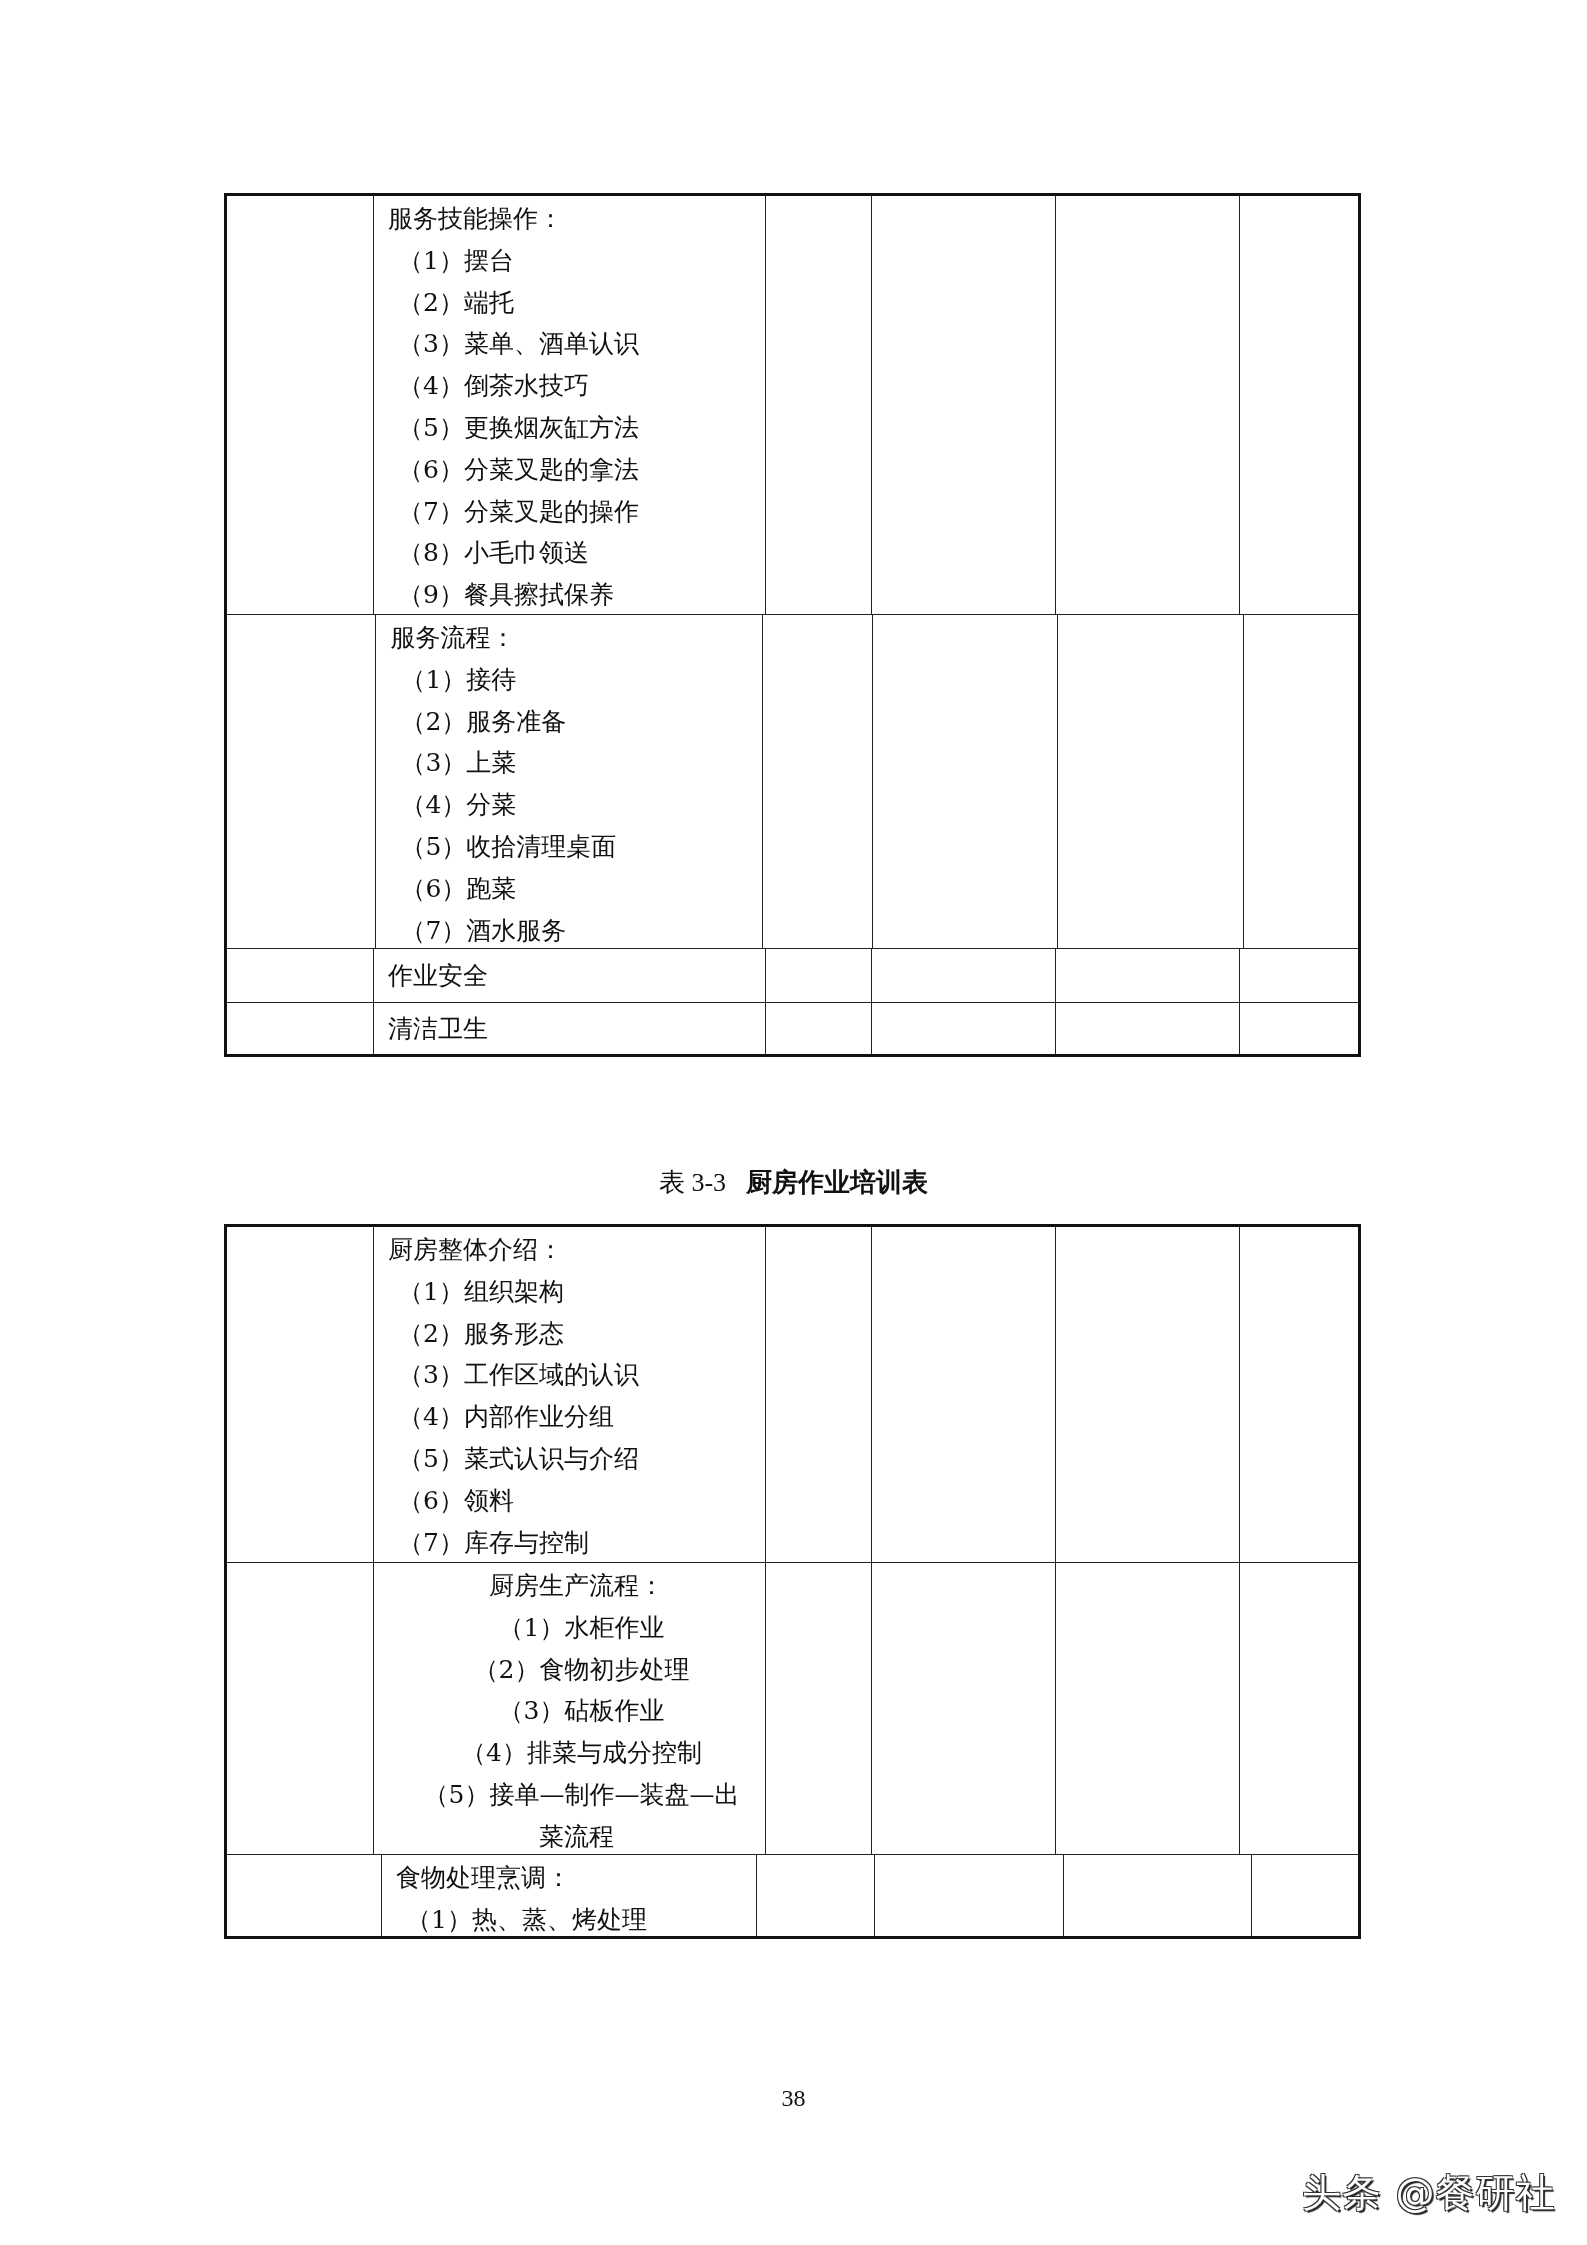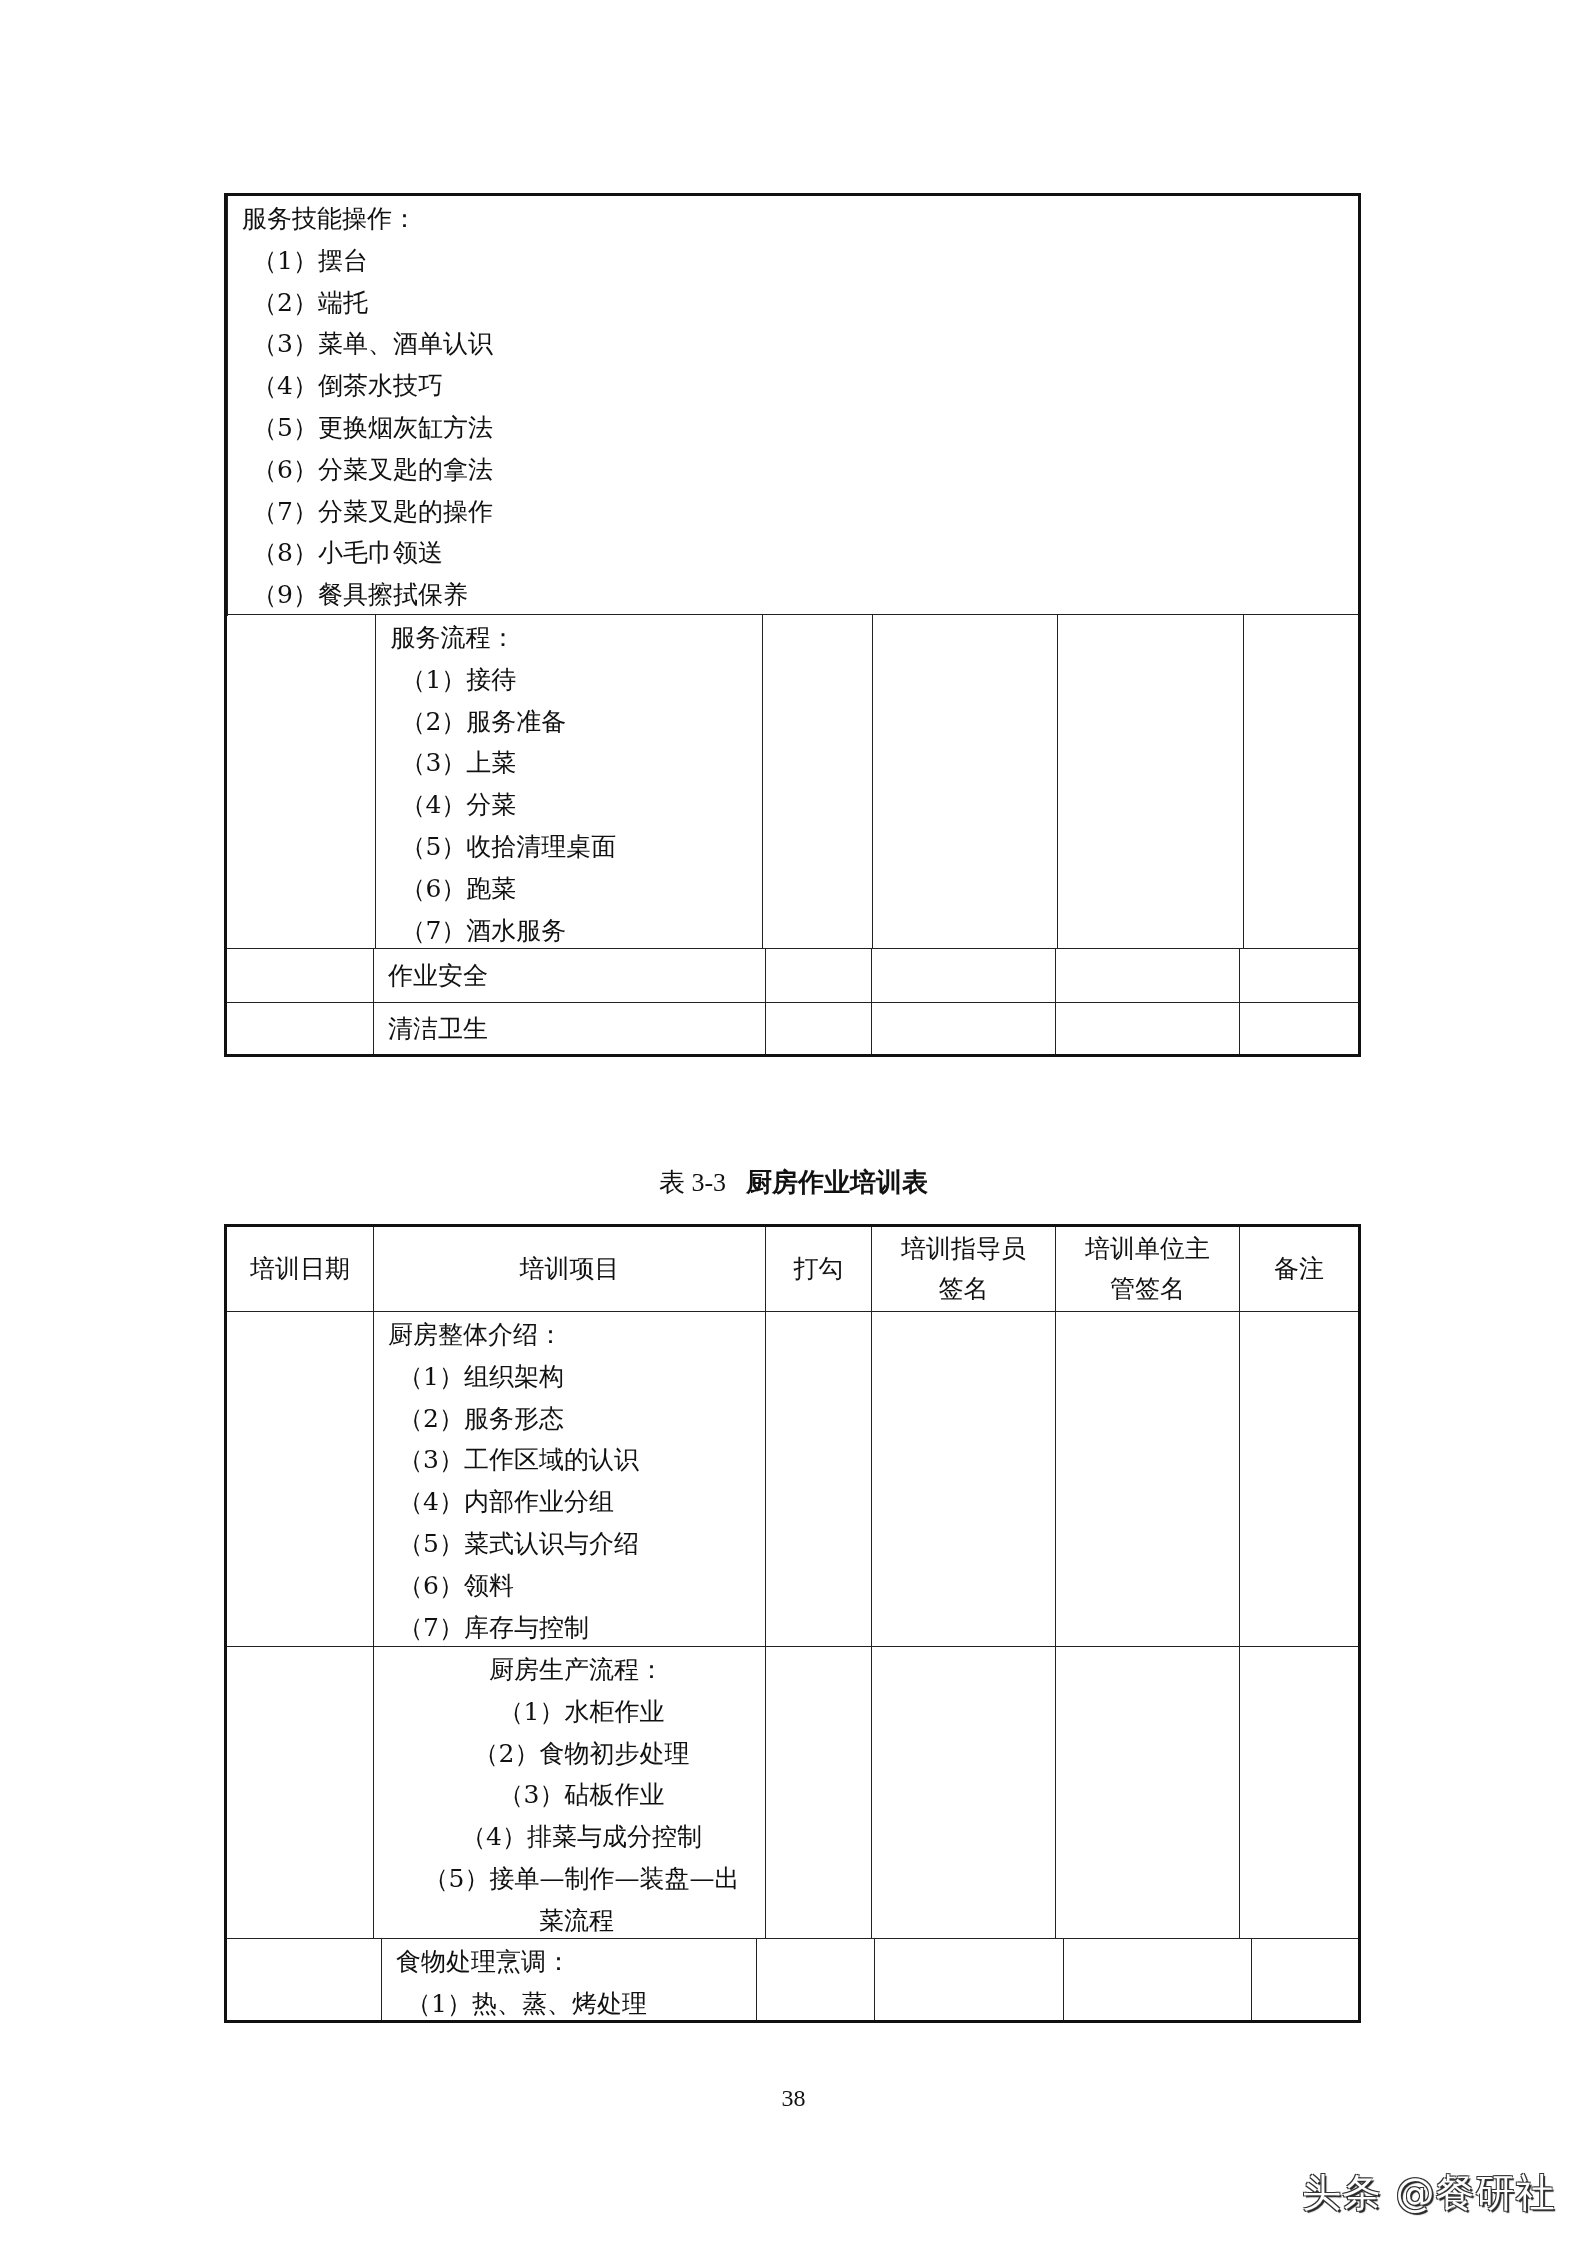--- a/index.html
+++ b/index.html
@@ -25,21 +25,21 @@
             font-size: 24px; font-family: "Liberation Serif", serif; }
   .watermark { position: absolute; left: 1302px; top: 2166px; font-size: 39px; color: #fff;
                font-family: "DejaVu Sans", "Liberation Sans", sans-serif;
                text-shadow: -1px -1px 0 #333, 1px -1px 0 #333, -1px 1px 0 #333, 2px 2px 1px #222; letter-spacing: 1px; }
 </style>
 </head>
 <body>
 
 <div class="tbl" style="top:193px;">
 
-  <div class="row" style="height:418px;flex-direction:column;">
+  <div class="row" style="height:418px;">
     <div class="cell c1"></div>
     <div class="cell c2">
       <div class="content">
         <span class="head">服务技能操作：</span>
         <span class="sub">（1）摆台</span>
         <span class="sub">（2）端托</span>
         <span class="sub">（3）菜单、酒单认识</span>
         <span class="sub">（4）倒茶水技巧</span>
         <span class="sub">（5）更换烟灰缸方法</span>
         <span class="sub">（6）分菜叉匙的拿法</span>
@@ -100,46 +100,20 @@
     <div class="cell c6"></div>
   </div>
 </div>
 
 <div class="caption">
   <span class="num">表 3-3</span><span>厨房作业培训表</span>
 </div>
 
 <div class="tbl" style="top:1224px;">
 
-  <div class="row hdr" style="height:84px;">
-    <div class="cell c1">
-        <span>培训日期</span>
-      </div>
-    <div class="cell c2">
-        <span>培训项目</span>
-      </div>
-    <div class="cell c3">
-        <span>打勾</span>
-      </div>
-    <div class="cell c4">
-      <div>
-        <div>培训指导员</div>
-        <div>签名</div>
-      </div>
-    </div>
-    <div class="cell c5">
-      <div>
-        <div>培训单位主</div>
-        <div>管签名</div>
-      </div>
-    </div>
-    <div class="cell c6">
-        <span>备注</span>
-      </div>
-  </div>
 
   <div class="row" style="height:335px;">
     <div class="cell c1"></div>
     <div class="cell c2">
       <div class="content">
         <span class="head">厨房整体介绍：</span>
         <span class="sub">（1）组织架构</span>
         <span class="sub">（2）服务形态</span>
         <span class="sub">（3）工作区域的认识</span>
         <span class="sub">（4）内部作业分组</span>

